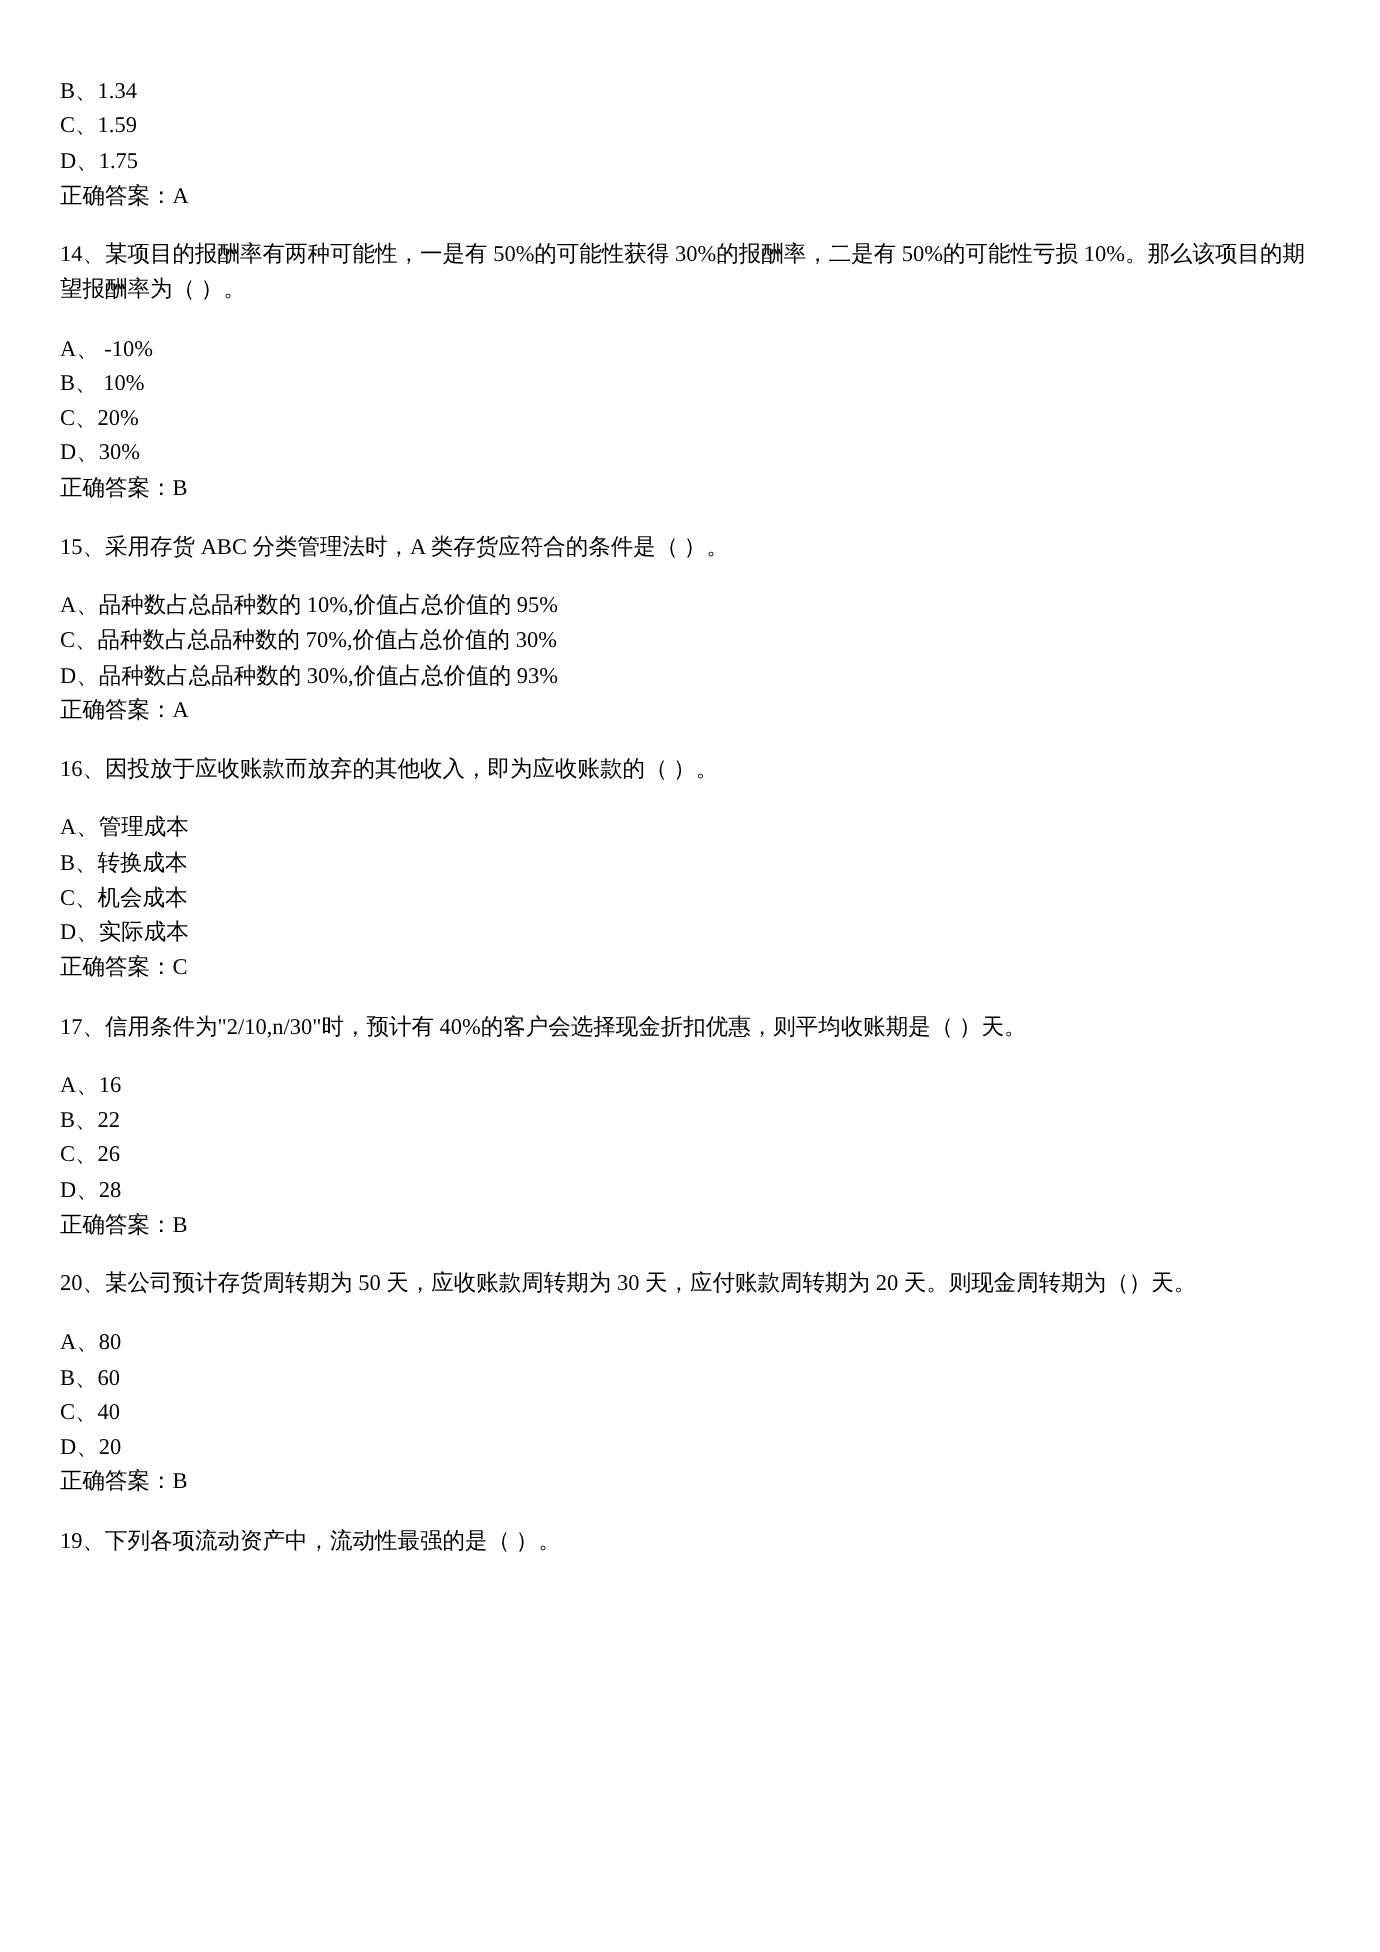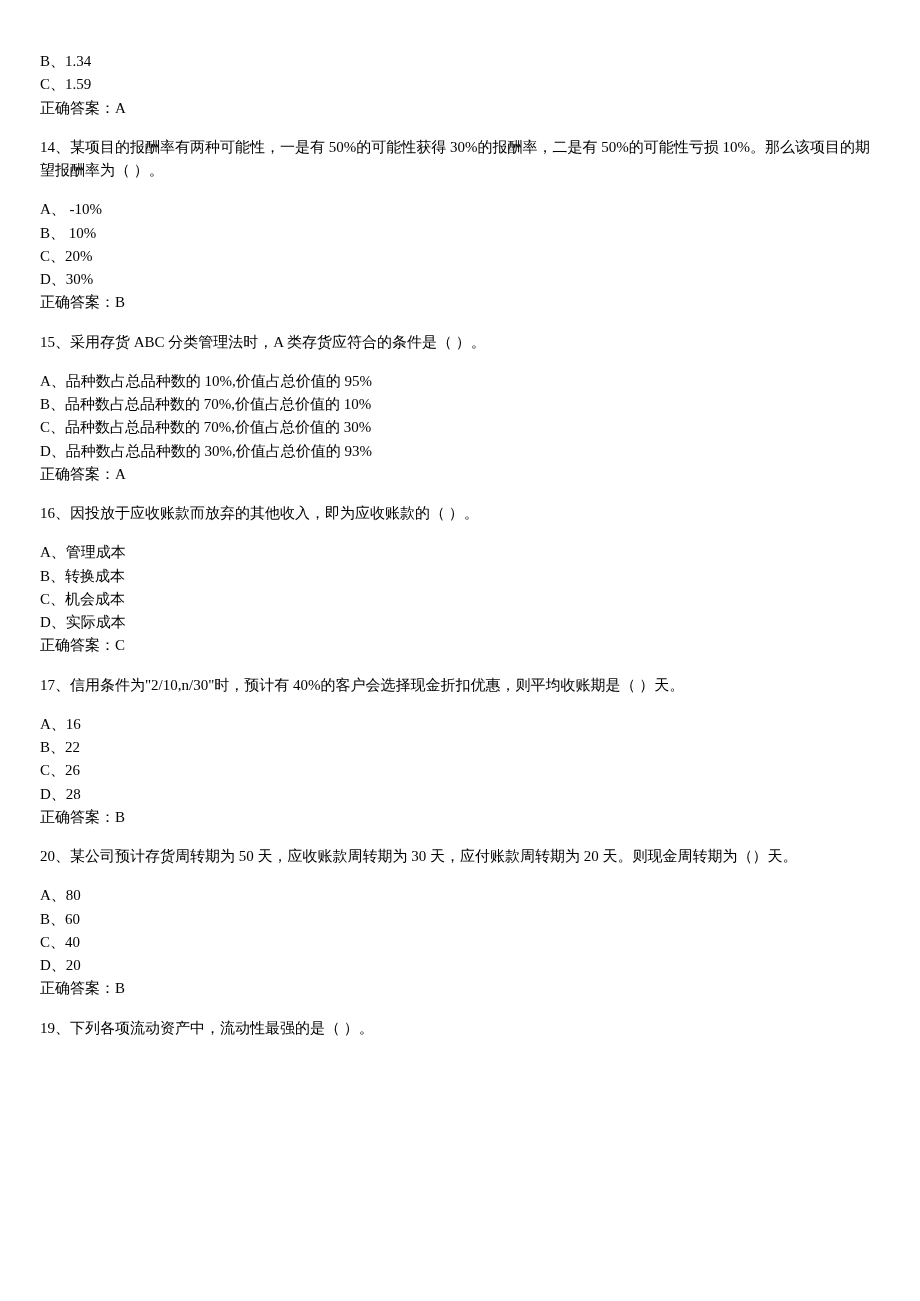--- a/index.html
+++ b/index.html
@@ -15,36 +15,36 @@
   .block { margin-bottom: 16px; font-family: Liberation Serif, serif; }
   .q-stem { margin-bottom: 16px; }
   .ans { }
 </style>
 </head>
 <body>
 
 <div class="block">
   <div>B、1.34</div>
   <div>C、1.59</div>
+  <div>D、1.75</div>
   <div class="ans">正确答案：A</div>
 </div>
 
 <div class="q-stem">14、某项目的报酬率有两种可能性，一是有 50%的可能性获得 30%的报酬率，二是有 50%的可能性亏损 10%。那么该项目的期望报酬率为（    ）。</div>
 <div class="block">
   <div>A、  -10%</div>
   <div>B、  10%</div>
   <div>C、20%</div>
   <div>D、30%</div>
   <div class="ans">正确答案：B</div>
 </div>
 
 <div class="q-stem">15、采用存货 ABC 分类管理法时，A 类存货应符合的条件是（    ）。</div>
 <div class="block">
   <div>A、品种数占总品种数的 10%,价值占总价值的 95%</div>
-  <div>B、品种数占总品种数的 70%,价值占总价值的 10%</div>
   <div>C、品种数占总品种数的 70%,价值占总价值的 30%</div>
   <div>D、品种数占总品种数的 30%,价值占总价值的 93%</div>
   <div class="ans">正确答案：A</div>
 </div>
 
 <div class="q-stem">16、因投放于应收账款而放弃的其他收入，即为应收账款的（    ）。</div>
 <div class="block">
   <div>A、管理成本</div>
   <div>B、转换成本</div>
   <div>C、机会成本</div>

